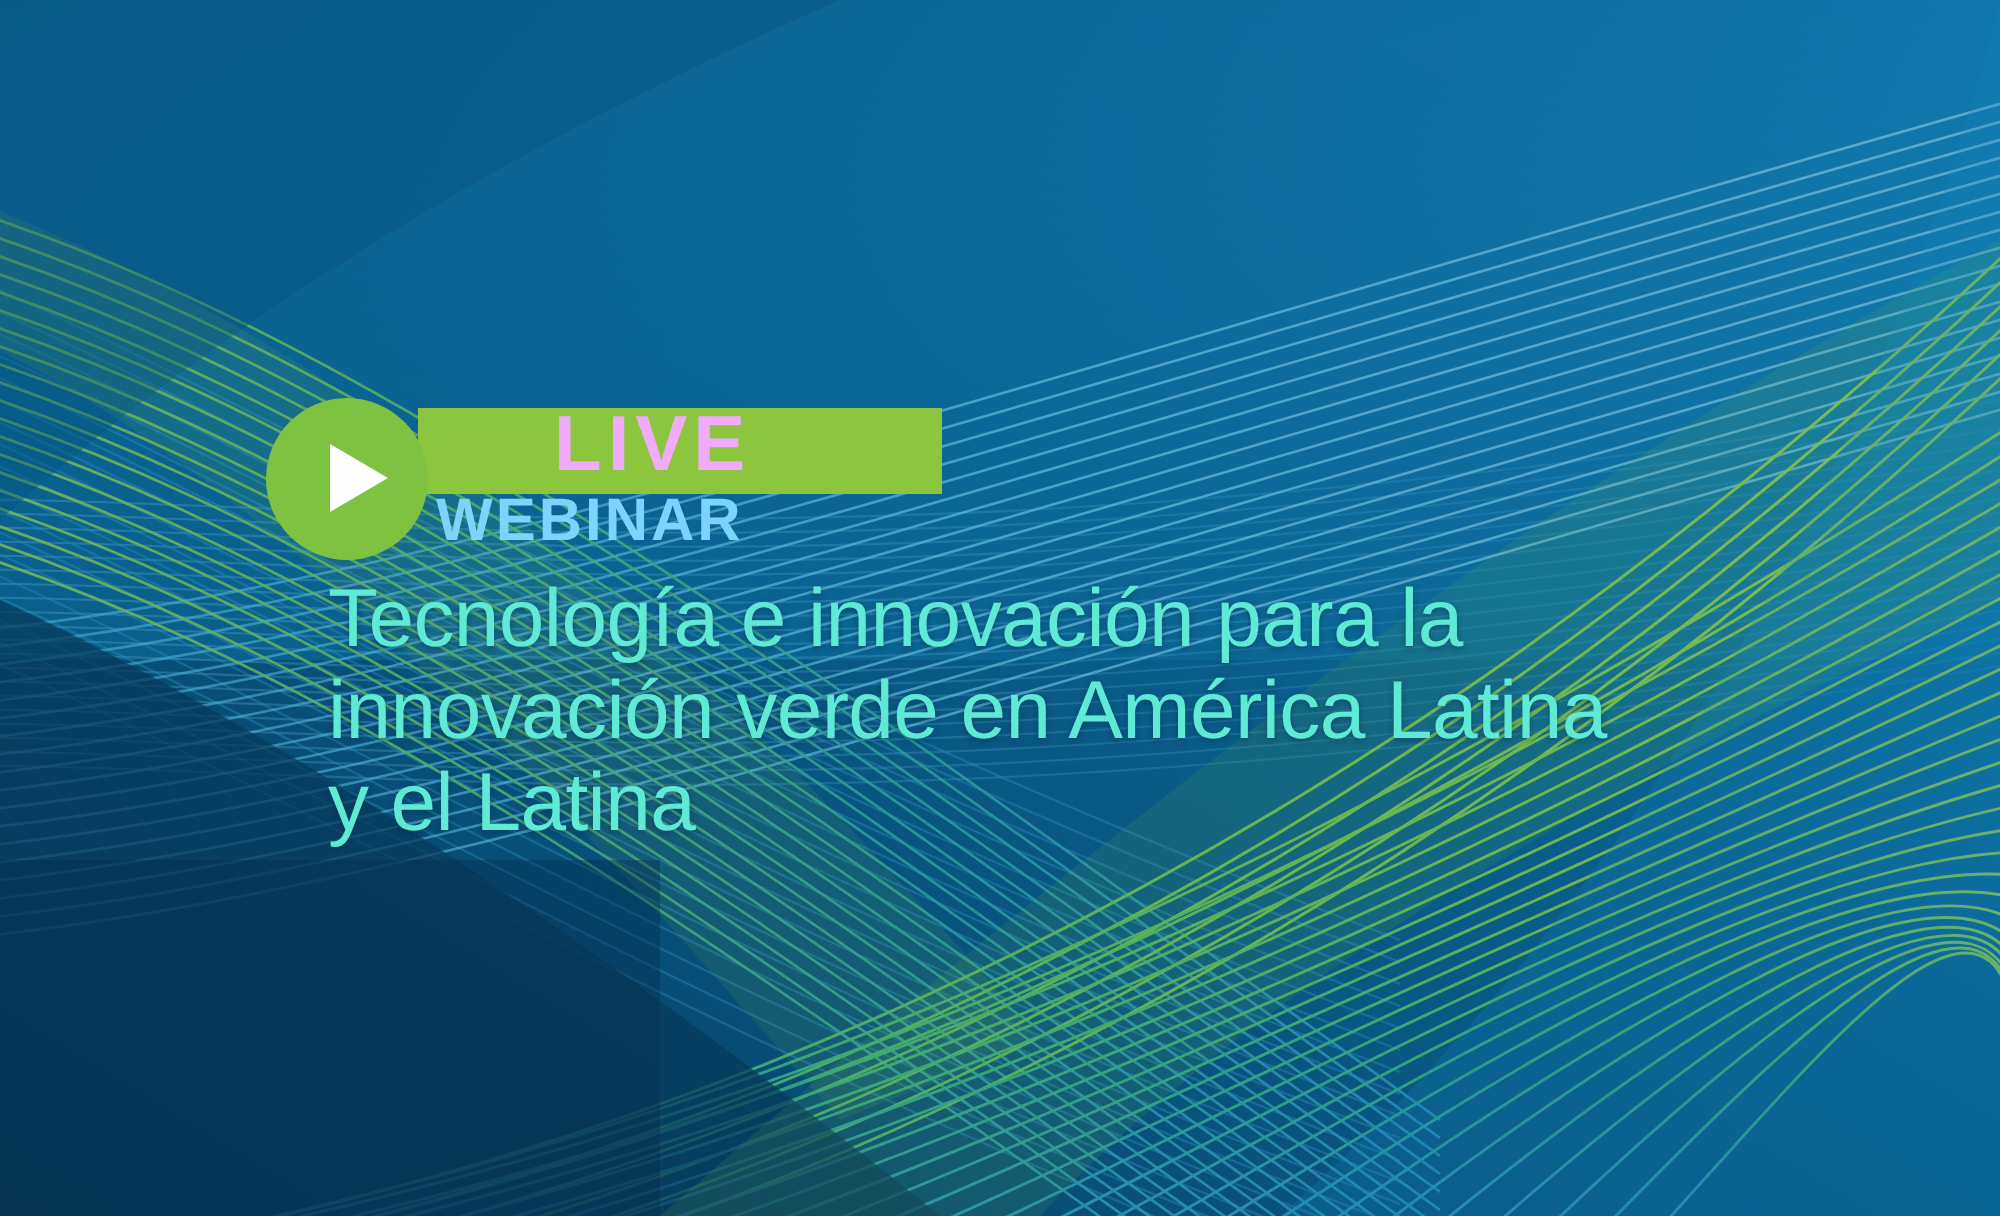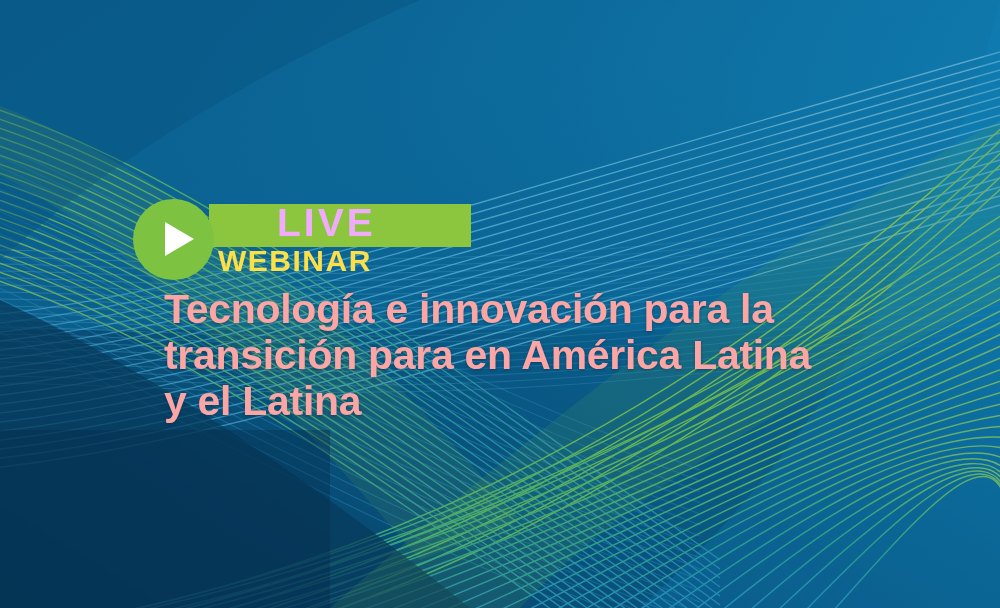--- a/index.html
+++ b/index.html
@@ -80,35 +80,35 @@
     white-space: nowrap;
   }
 
   #webinar-text {
     position: absolute;
     left: 85px;
     top: 45px;
     font-size: 30px;
     font-weight: bold;
     letter-spacing: 1.5px;
-    color: #fde047;
+    color: #7dd3fc;
     line-height: 34px;
     z-index: 5;
     white-space: nowrap;
   }
 
   
   #headline {
     position: absolute;
     left: 164px;
     top: 286px;
     width: 800px;
-    color: #fca5a5;
+    color: #5eead4;
     font-size: 41px;
-    font-weight: bold;
+    font-weight: normal;
     line-height: 46px;
     letter-spacing: -0.3px;
     text-shadow: 0 1px 3px rgba(4,40,66,0.45);
     z-index: 6;
   }
   #headline .hl-line {
     display: block;
     white-space: nowrap;
   }
 </style>
@@ -321,17 +321,17 @@
       <div id="play-triangle"></div>
     </div>
 
     <div id="live-text">LIVE</div>
 
     <div id="webinar-text">WEBINAR</div>
   </div>
 
   <div id="headline">
     <span class="hl-line">Tecnología e innovación para la</span>
-    <span class="hl-line">transición para en América Latina</span>
+    <span class="hl-line">innovación verde en América Latina</span>
     <span class="hl-line">y el Latina</span>
   </div>
 
 </div>
 
 </body></html>

